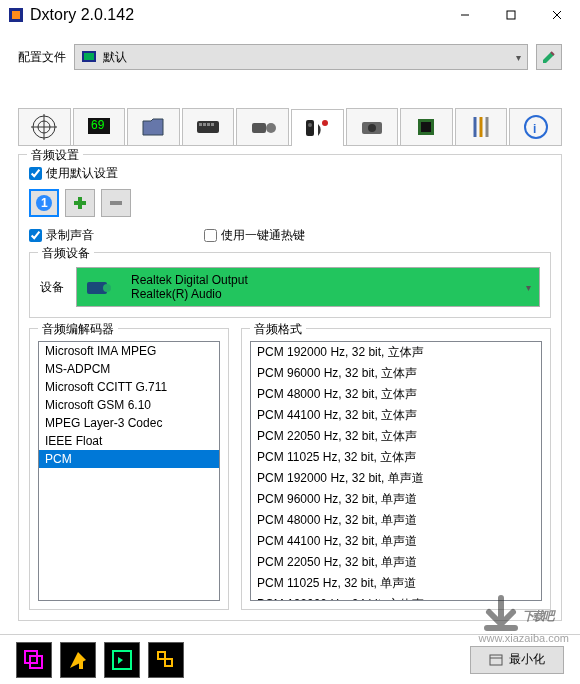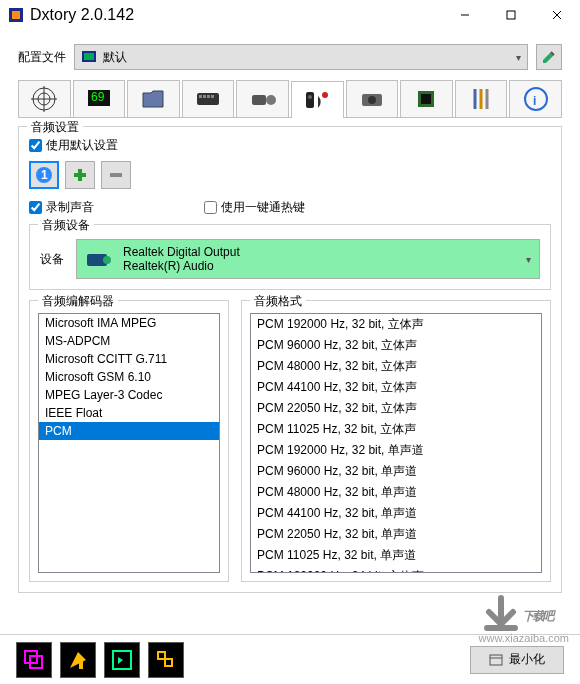--- a/index.html
+++ b/index.html
@@ -10,21 +10,21 @@
 .titlebar .title { flex: 1; font-size: 16px; color: #000; }
 .titlebar .winbtn { width: 46px; height: 30px; display: flex; align-items: center; justify-content: center; color: #000; }
 
 .profile-row { margin: 14px 18px 10px; display: flex; align-items: center; gap: 8px; }
 .profile-row .label { font-size: 12px; color: #000; }
 .profile-select { flex: 1; height: 26px; border: 1px solid #adadad; background: #e1e1e1; display: flex; align-items: center; padding: 0 6px; gap: 6px; position: relative; }
 .profile-select .chev { position: absolute; right: 6px; font-size: 10px; color: #555; }
 .edit-btn { width: 26px; height: 26px; border: 1px solid #adadad; background: #e1e1e1; display: flex; align-items: center; justify-content: center; }
 
 .tabstrip { margin: 6px 18px 0; display: flex; gap: 2px; }
-.tab { width: 64px; height: 37px; border: 1px solid #c0c0c0; border-bottom: none; background:#f6f6f6; display:flex;align-items:center;justify-content:center; }
+.tab { width: 64px; height: 37px; border: 1px solid #c0c0c0; border-bottom: none; background:#f6f6f6; display:flex;align-items:center;justify-content:center;margin-top:28px; }
 .tab.active { background: #fff; border-top:1px solid #c0c0c0; border-left:1px solid #c0c0c0; border-right:1px solid #c0c0c0; position:relative; top:1px; }
 .tab svg { width: 28px; height: 28px; }
 .tabline { margin: 0 18px; height:1px; background:#c0c0c0; }
 
 .content { padding: 8px 18px 0; }
 
 .grp { border: 1px solid #d0d0d0; padding: 10px 10px; margin-bottom: 8px; position: relative; }
 .grp > .legend { position: absolute; top: -8px; left: 8px; background: #fff; padding: 0 4px; font-size: 12px; }
 
 .chk { display: inline-flex; align-items: center; gap: 4px; cursor: default; }
@@ -32,21 +32,21 @@
 
 .stream-btns { display:flex; gap:6px; margin: 6px 0 10px; }
 .sbtn { width:30px; height:28px; border:1px solid #adadad; background:#e1e1e1; display:flex;align-items:center;justify-content:center; }
 .sbtn.sel { border: 2px solid #0a84ff; }
 .row2 { display:flex; gap: 110px; }
 
 .grp2 { border:1px solid #d0d0d0; padding: 14px 10px 10px; position:relative; }
 .grp2 > .legend { position: absolute; top: -8px; left: 8px; background: #fff; padding: 0 4px; }
 
 .device-row { display:flex; align-items:center; gap: 12px; }
-.device-select { flex:1; height: 40px; border:1px solid #adadad; background:#86efac; display:flex; align-items:center; padding:0 8px; gap:10px; position:relative; }
+.device-select { flex:1; height: 40px; border:1px solid #adadad; background:#22c55e; display:flex; align-items:center; padding:0 8px; gap:18px; position:relative; }
 .device-select .chev { position:absolute; right:8px; font-size:10px; color:#555; }
 
 .lists { display:flex; gap:12px; margin-top:10px; }
 .listgrp { border:1px solid #d0d0d0; padding: 12px 8px 8px; position:relative; }
 .listgrp > .legend { position:absolute; top:-8px; left:8px; background:#fff; padding:0 4px; }
 .listgrp.left { width: 200px; }
 .listgrp.right { flex:1; }
 .listbox { border:1px solid #828790; background:#fff; height: 260px; overflow-y: scroll; }
 .listbox .item { padding: 2px 6px; font-size: 12px; white-space: nowrap; }
 .listbox .item.sel { background:#0078d7; color:#fff; }

